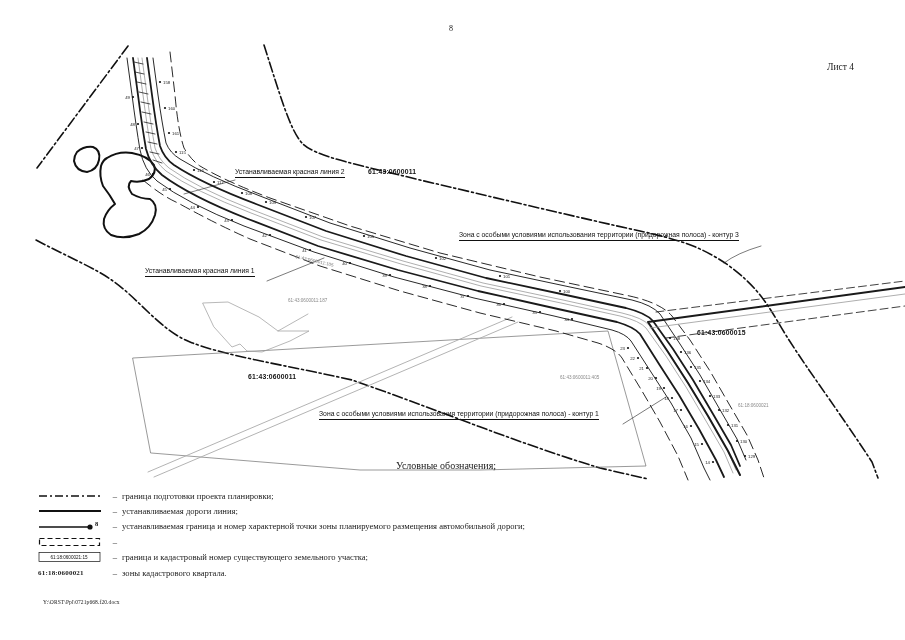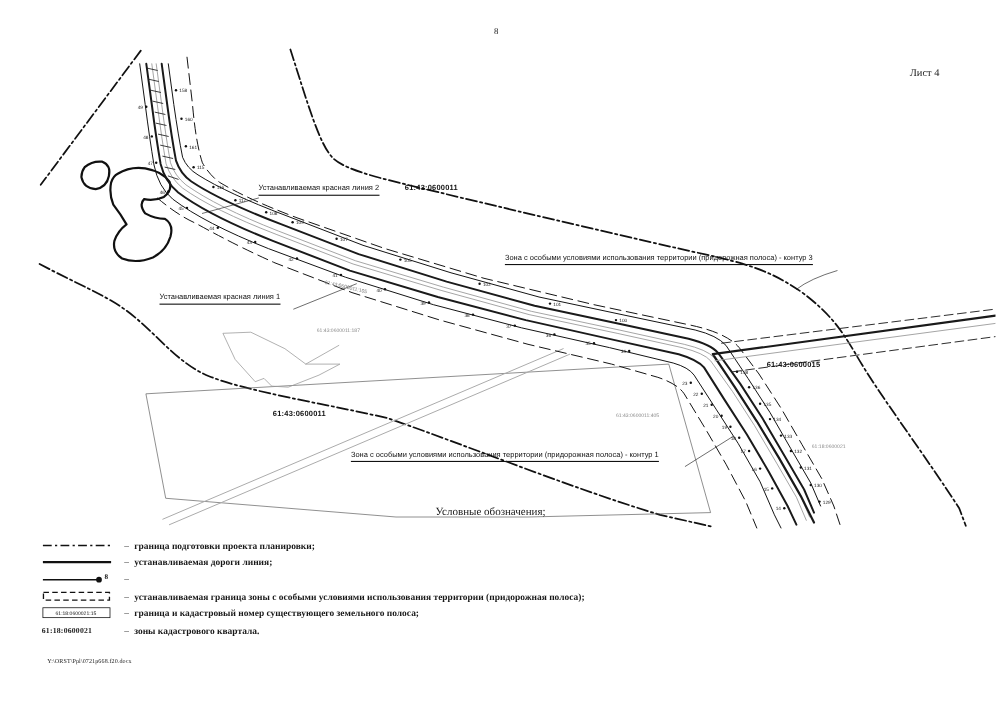--- a/index.html
+++ b/index.html
@@ -13,21 +13,21 @@
   .tinylabel{position:absolute;font-family:"Liberation Sans",sans-serif;font-size:4.6px;
              color:#8a8a8a;white-space:nowrap;}
   .rot{transform:rotate(13deg);transform-origin:left top;color:#777;}
   .pageno{position:absolute;font-size:8px;}
   .sheet{position:absolute;font-size:9.5px;text-align:center;}
   .legend-title{position:absolute;font-size:10px;}
   .legend{position:absolute;left:38px;top:488px;}
   .lrow{display:flex;align-items:center;height:15.4px;font-size:8.6px;}
   .sw{width:64px;flex:none;margin-right:6px;display:flex;align-items:center;height:14px;}
   .ldash{width:14px;flex:none;text-align:center;}
-  .ltext{white-space:nowrap;font-weight:bold;}
+  .ltext{white-space:nowrap;}
   .qnum{font-family:"Liberation Serif",serif;font-weight:bold;font-size:7px;letter-spacing:.2px;}
   .footer{position:absolute;font-size:5.5px;letter-spacing:.1px;}
 </style>
 </head>
 <body>
 
 <div class="pageno" style="left:449px;top:24px;">8</div>
 <div class="sheet" style="left:827px;top:62px;">Лист 4</div>
 
 <svg class="mapcanvas" width="905" height="640" viewBox="0 0 905 640" fill="none" stroke-linecap="round" stroke-linejoin="round">
@@ -202,39 +202,39 @@
   </div>
   <div class="lrow">
     <span class="sw">
       <svg width="64" height="12">
         <path d="M1,7 H52" stroke="#111" stroke-width="1.4" fill="none"></path>
         <circle cx="52" cy="7" r="2.6" fill="#111"></circle>
         <text x="57" y="6" font-size="6.5" fill="#111" font-family="Liberation Serif, serif" font-weight="bold">8</text>
       </svg>
     </span>
     <span class="ldash">–</span>
+    <span class="ltext">устанавливаемая граница и номер характерной точки зоны планируемого размещения автомобильной дороги;</span>
   </div>
   <div class="lrow">
     <span class="sw">
       <svg width="64" height="12">
           <rect x="1.5" y="2.5" width="60" height="7" fill="none" stroke="#111" stroke-width="1.2" stroke-dasharray="5 3"></rect>
         </svg>
     </span>
     <span class="ldash">–</span>
-    <span class="ltext">устанавливаемая граница зоны с особыми условиями использования территории (придорожная полоса);</span>
   </div>
   <div class="lrow">
     <span class="sw">
       <svg width="64" height="12">
         <rect x="1" y="1.5" width="61" height="9" fill="none" stroke="#111" stroke-width="0.7"></rect>
         <text x="31" y="8" font-size="4.6" fill="#111" text-anchor="middle" font-family="Liberation Sans, sans-serif">61:18:0600021:15</text>
       </svg>
     </span>
     <span class="ldash">–</span>
-    <span class="ltext">граница и кадастровый номер существующего земельного полоса;</span>
+    <span class="ltext">граница и кадастровый номер существующего земельного участка;</span>
   </div>
   <div class="lrow">
     <span class="sw">
       <span class="qnum">61:18:0600021</span>
     </span>
     <span class="ldash">–</span>
     <span class="ltext">зоны кадастрового квартала.</span>
   </div>
 </div>
 

